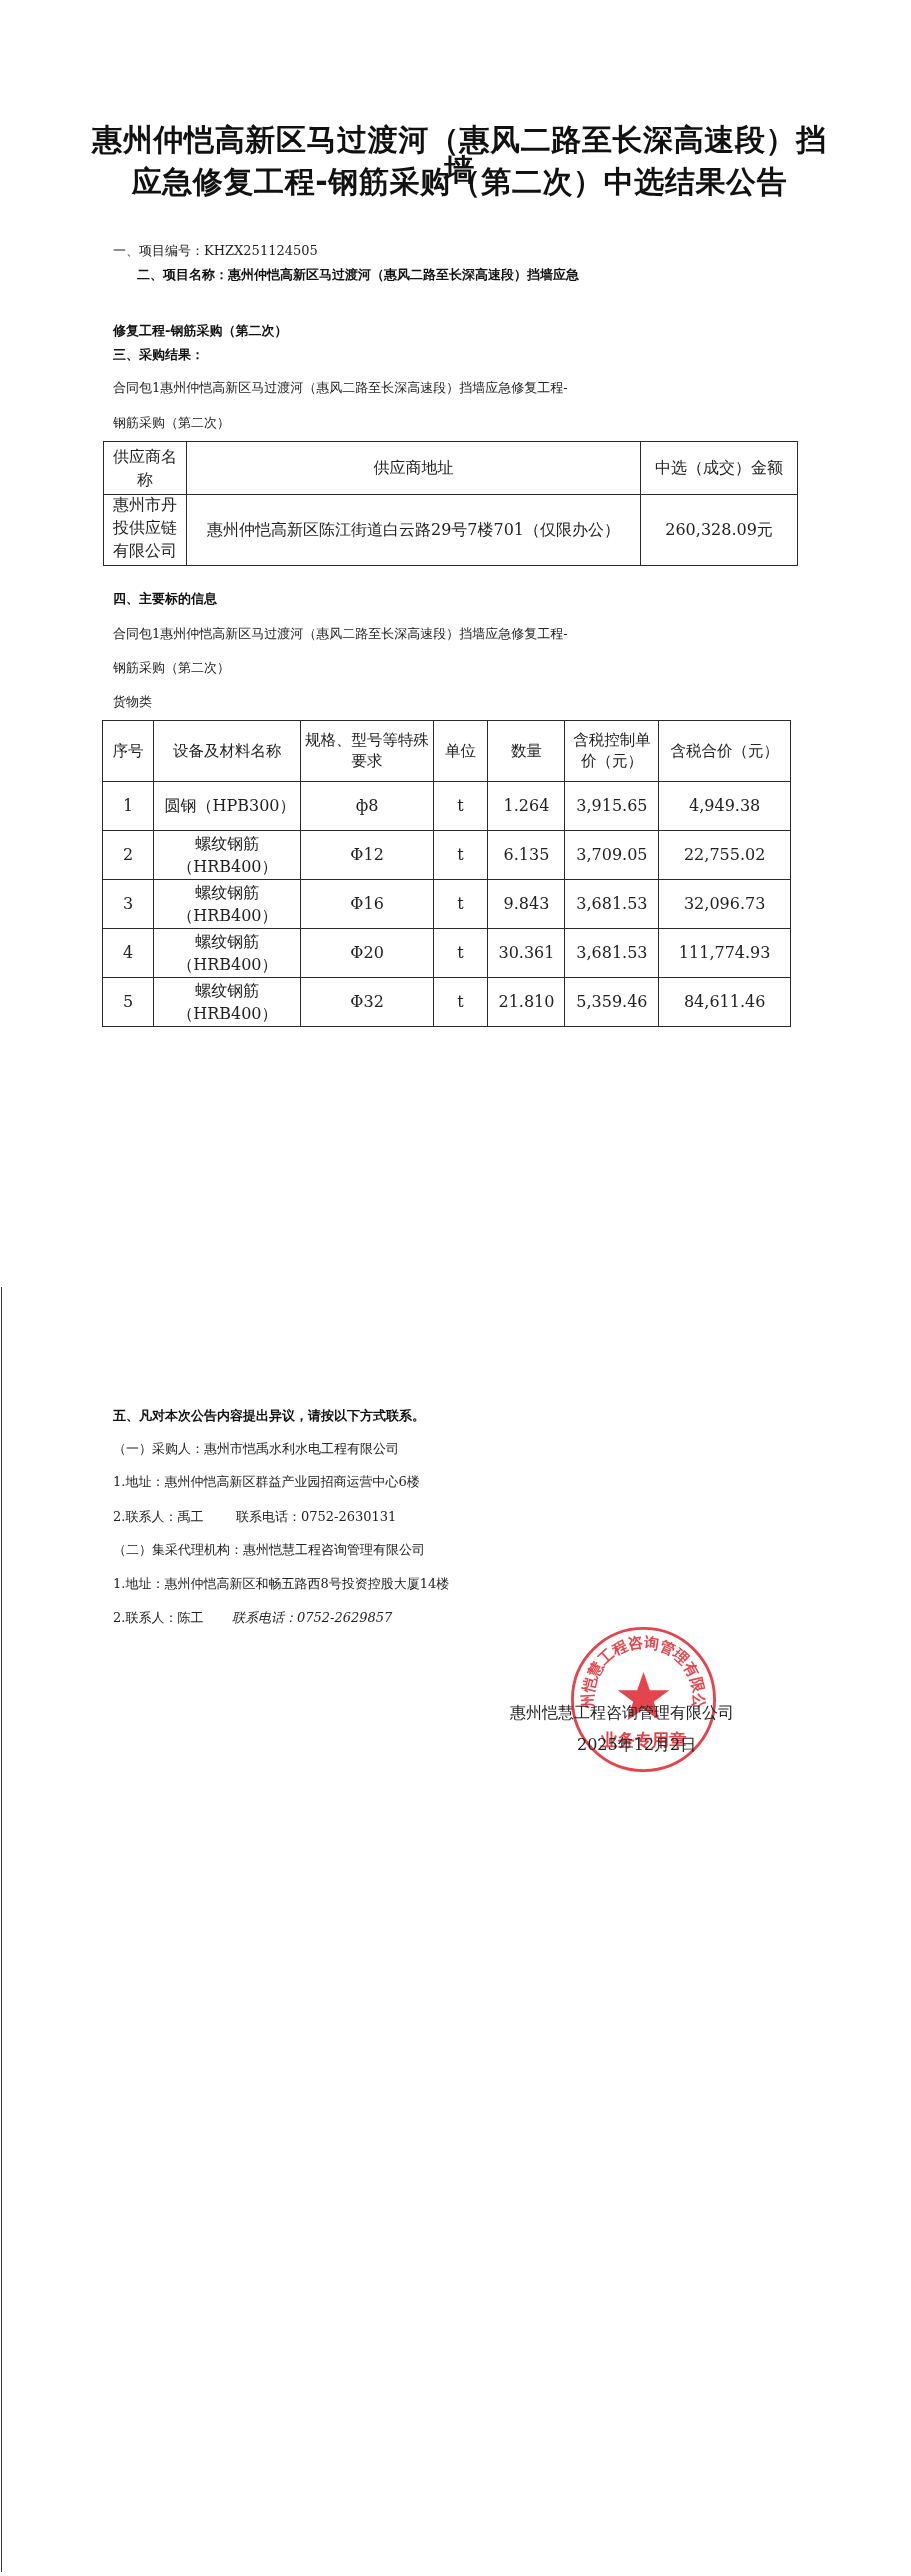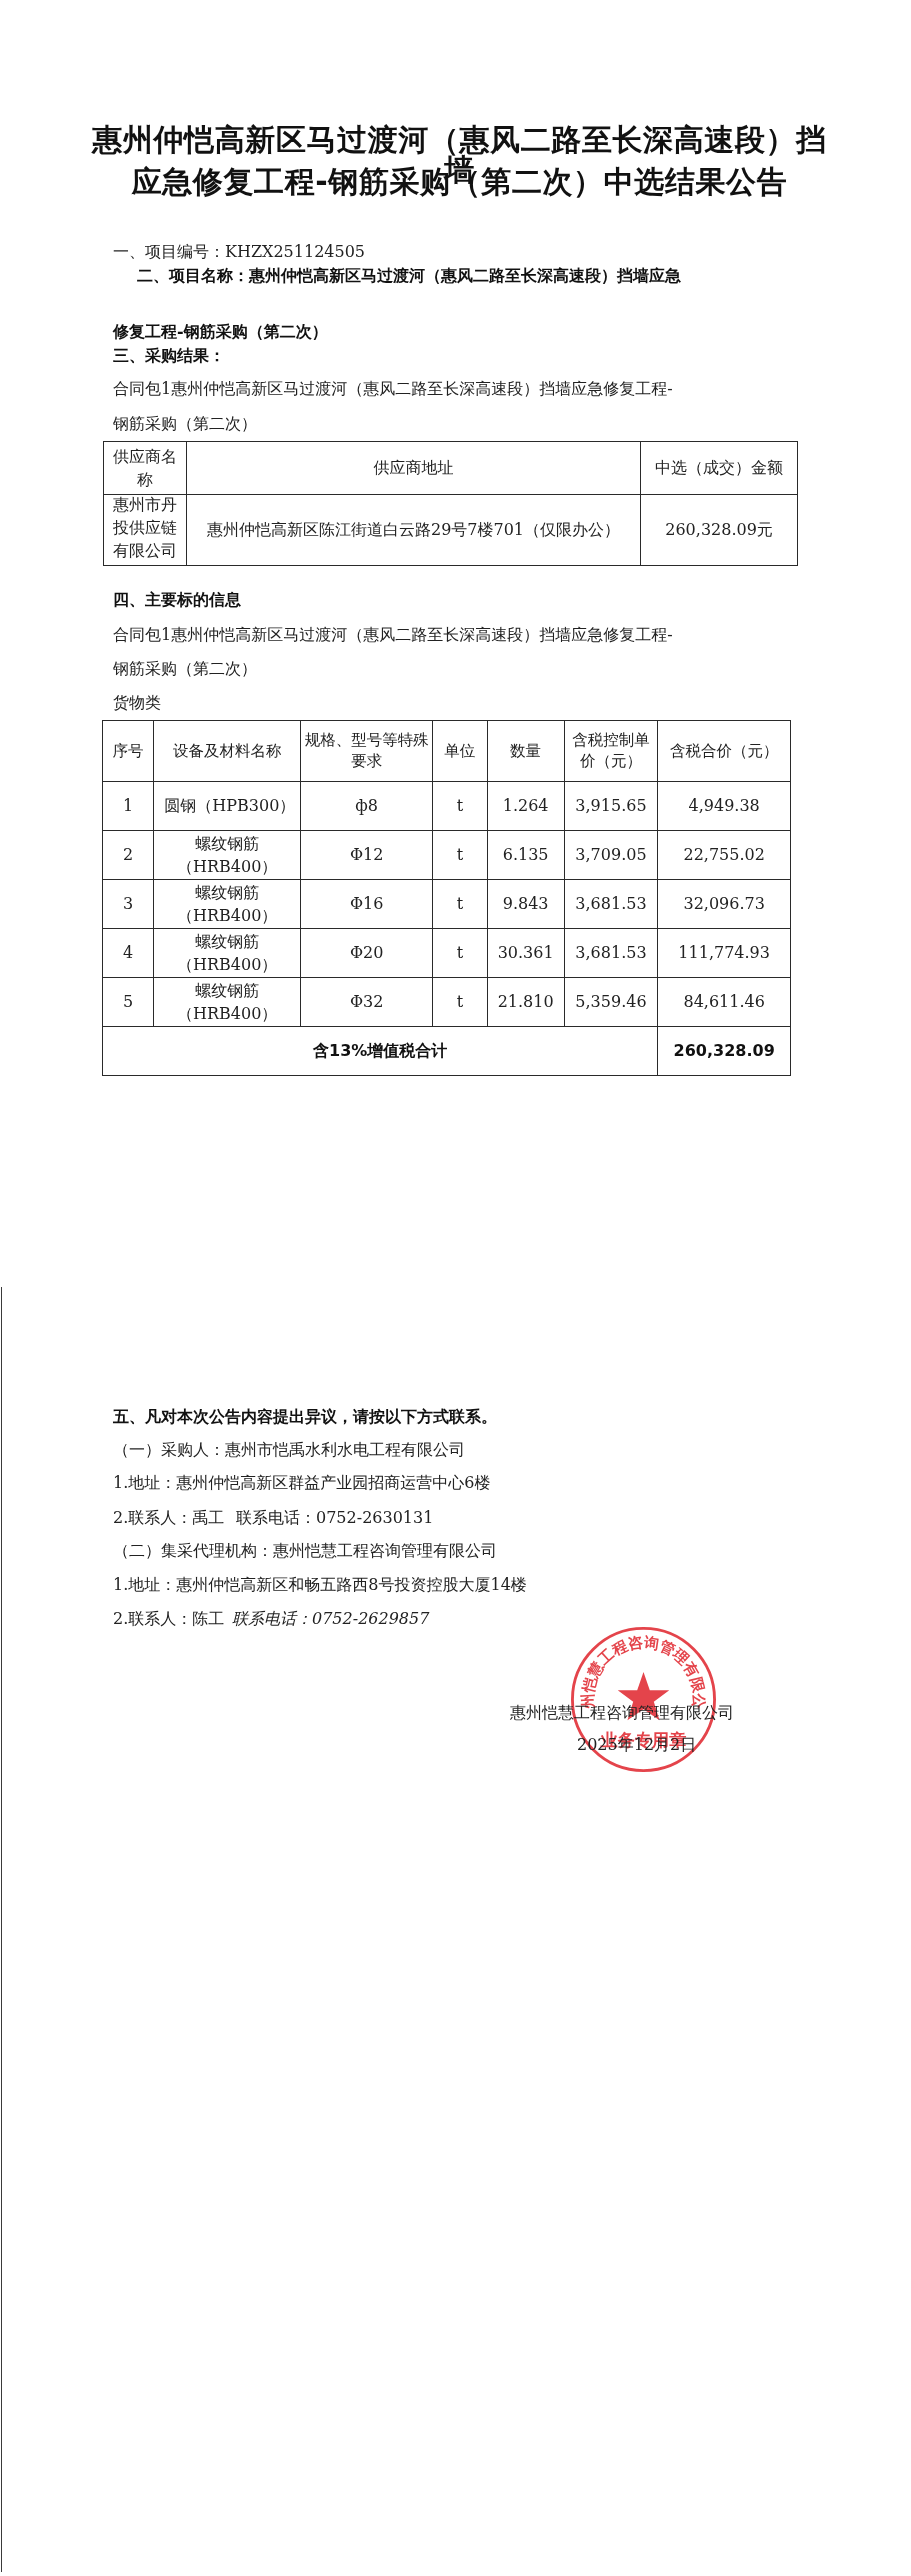--- a/index.html
+++ b/index.html
@@ -14,21 +14,21 @@
   }
   .title {
     position: absolute; left: 86px; width: 747px; text-align: center;
     font-family: "DejaVu Sans", "Liberation Sans", sans-serif;
     font-weight: bold; font-size: 30px; color: #111111; letter-spacing: 0.6px;
     line-height: 1;
   }
   .t1 { top: 125px; }
   .t2 { top: 167px; }
   .line {
-    position: absolute; left: 113px; font-size: 16px; line-height: 1;
+    position: absolute; left: 113px; font-size: 13px; line-height: 1;
     white-space: nowrap; color: #222;
   }
   .bold { font-family: "DejaVu Sans", "Liberation Sans", sans-serif; font-weight: bold; color: #111; }
   table { border-collapse: collapse; position: absolute; }
   td {
     border: 1.1px solid #2a2a2a; text-align: center; vertical-align: middle;
     font-size: 16px; line-height: 1.45; color: #222; padding: 0 2.3px;
   }
   .tbl1 { left: 103px; top: 441px; width: 695px; }
   .tbl1 .hdr td { height: 52px; }
@@ -150,24 +150,20 @@
   </tr>
   <tr class="row">
     <td>5</td>
     <td style="padding:0 23px;">螺纹钢筋（HRB400）</td>
     <td>Φ32</td>
     <td>t</td>
     <td>21.810</td>
     <td>5,359.46</td>
     <td>84,611.46</td>
   </tr>
-  <tr class="tot">
-    <td colspan="6" class="bold">含13%增值税合计</td>
-    <td class="bold">260,328.09</td>
-  </tr>
 </tbody>
   </table>
 
 <div class="line bold" style="top:1409px;">五、凡对本次公告内容提出异议，请按以下方式联系。</div>
 <div class="line" style="top:1442px;">（一）采购人：惠州市恺禹水利水电工程有限公司</div>
 <div class="line" style="top:1475px;">1.地址：惠州仲恺高新区群益产业园招商运营中心6楼</div>
 <div class="line" style="top:1510px;">2.联系人：禹工</div>
 <div class="line" style="top:1510px; left:236px;">联系电话：0752-2630131</div>
 <div class="line" style="top:1543px;">（二）集采代理机构：惠州恺慧工程咨询管理有限公司</div>
 <div class="line" style="top:1577px;">1.地址：惠州仲恺高新区和畅五路西8号投资控股大厦14楼</div>

